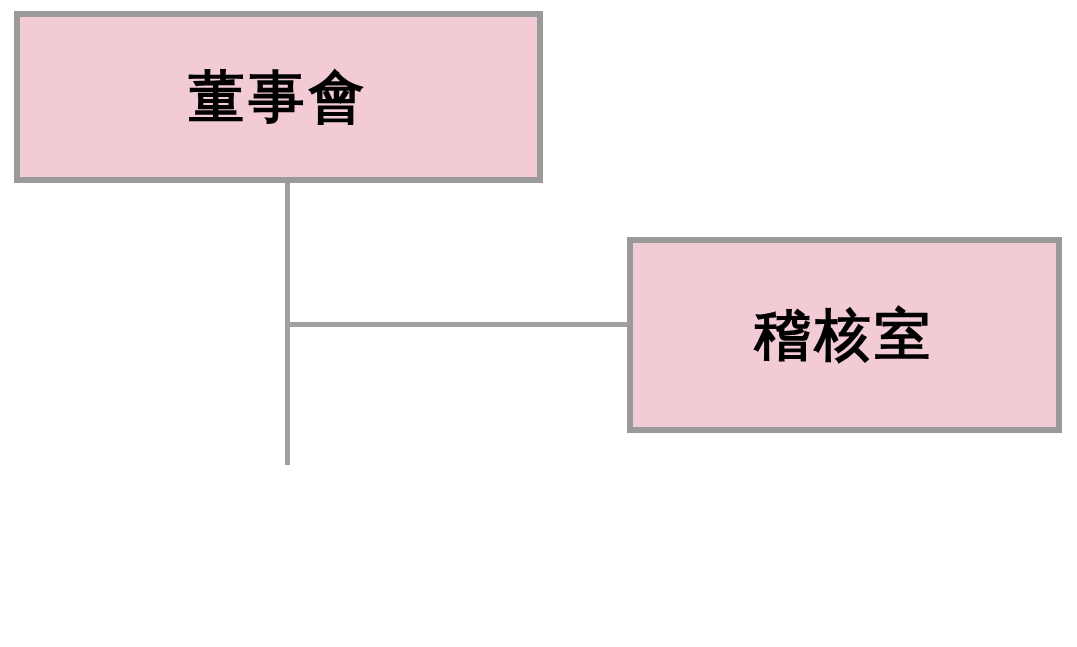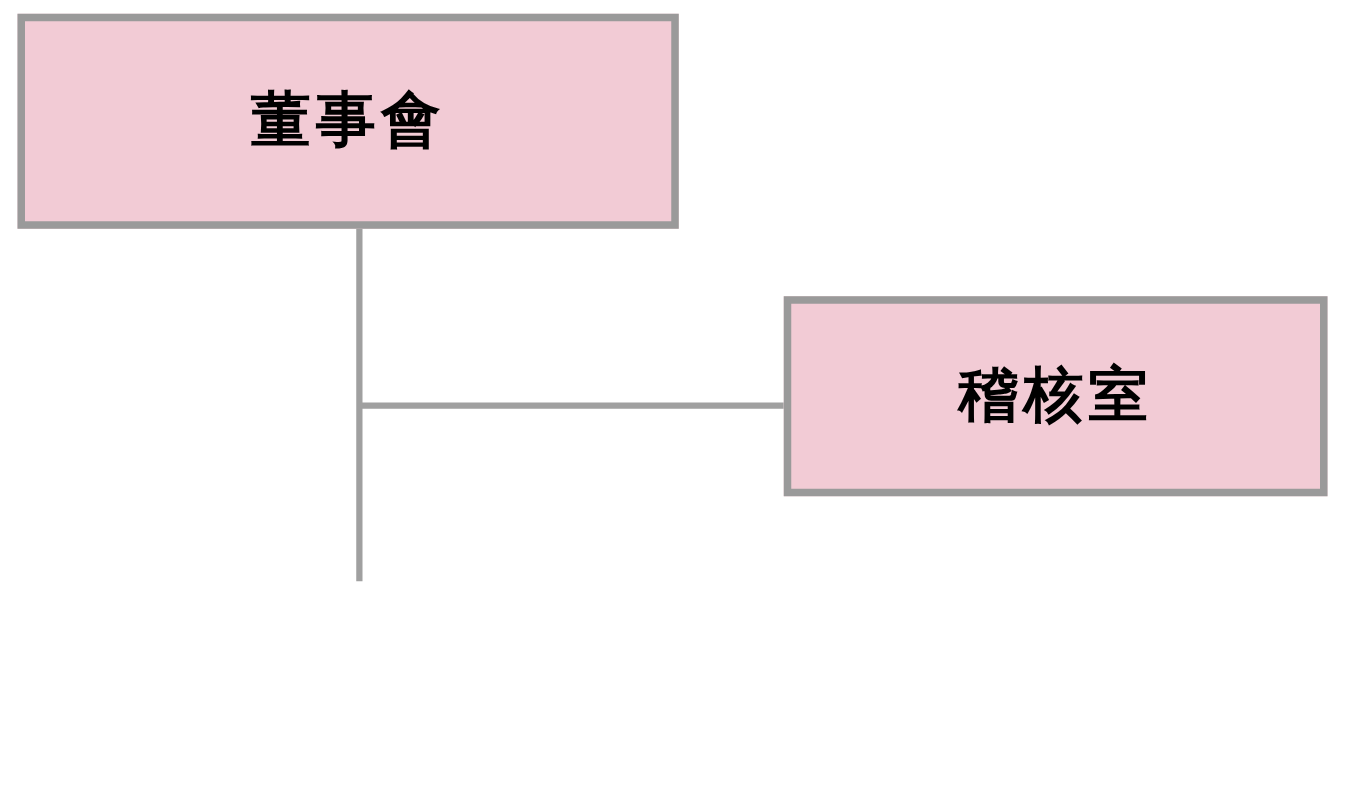--- a/index.html
+++ b/index.html
@@ -23,27 +23,27 @@
     position: absolute;
     background: var(--box-fill);
     border: 6px solid var(--box-border);
     display: flex;
     align-items: center;
     justify-content: center;
   }
   .node-label {
     color: var(--text);
     font-weight: 700;
-    font-size: 48px;
+    font-size: 56px;
     letter-spacing: 4px;
     line-height: 1;
     white-space: nowrap;
   }
   .node-board    { left: 14px;  top: 11px;  width: 529px; height: 172px; }
-  .node-audit    { left: 627px; top: 237px; width: 435px; height: 160px; }
+  .node-audit    { left: 627px; top: 237px; width: 435px; height: 196px; }
   .node-chairman { left: 14px;  top: 465px; width: 529px; height: 167px; }
   .connector { position: absolute; background: var(--connector); }
   .connector-vertical   { left: 285px; top: 183px; width: 5px;   height: 282px; }
   .connector-horizontal { left: 287px; top: 322px; width: 340px; height: 5px; }
 </style>
 </head>
 <body>
 
 <div class="canvas">
 

